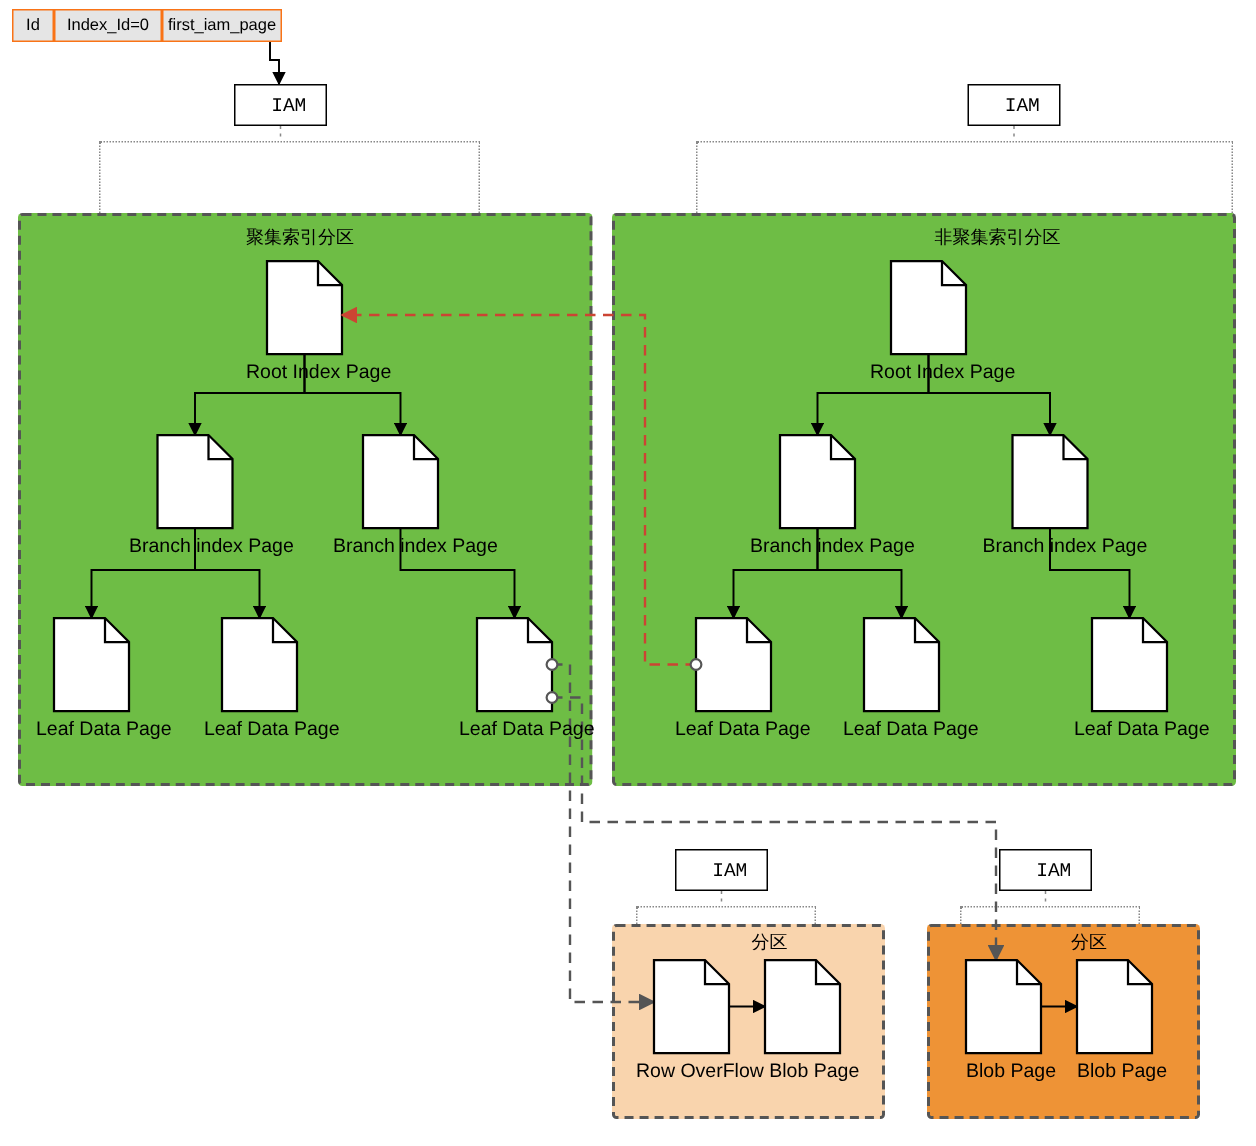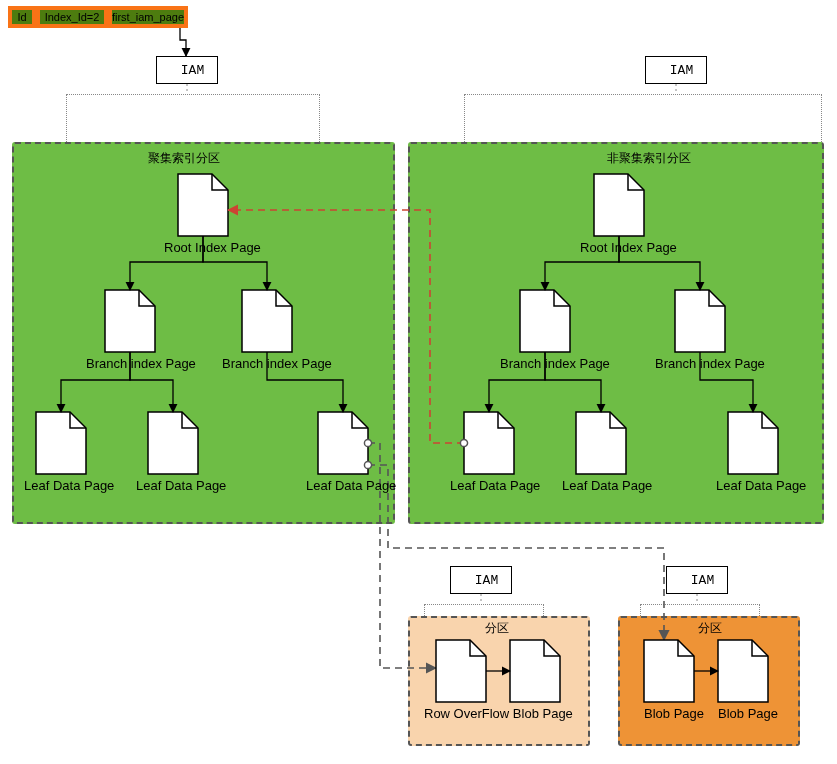--- a/index.html
+++ b/index.html
@@ -20,22 +20,22 @@
     position: absolute;
     border: 1px solid #000;
     background: #fff;
     display: flex;
     align-items: center;
     justify-content: center;
     box-sizing: border-box;
   }
   .table-cell {
     position: absolute;
-    border: 4px solid #f97316;
-    background: #4d7c0f;
+    border: 1px solid #f97316;
+    background: #e5e5e5;
     display: flex;
     align-items: center;
     justify-content: center;
     box-sizing: border-box;
     font-size: 11px;
     padding: 0 4px;
   }
   .iam {
     width: 62px;
     height: 28px;
@@ -56,20 +56,21 @@
   }
   .partition.green { background: #6ebd45; }
   .partition.orange-light { background: #f9d4ad; }
   .partition.orange-dark { background: #ee9336; }
   .title {
     position: absolute;
     font-size: 12px;
     color: #000;
     white-space: nowrap;
     text-align: right;
+    margin-left: 16px;
   }
   .label {
     position: absolute;
     font-size: 13px;
     color: #000;
     white-space: nowrap;
   }
   svg.overlay {
     position: absolute;
     left: 0; top: 0;
@@ -77,21 +78,21 @@
     height: 764px;
     pointer-events: none;
   }
 </style>
 </head>
 <body>
 
 <div class="canvas">
 
   <div class="table-cell" style="left:8px; top:6px; width:28px; height:22px;">Id</div>
-  <div class="table-cell" style="left:36px; top:6px; width:72px; height:22px;">Index_Id=2</div>
+  <div class="table-cell" style="left:36px; top:6px; width:72px; height:22px;">Index_Id=0</div>
   <div class="table-cell" style="left:108px; top:6px; width:80px; height:22px;">first_iam_page</div>
 
   <div class="box iam" style="left:156px; top:56px;">IAM</div>
   <div class="box iam" style="left:645px; top:56px;">IAM</div>
   <div class="box iam" style="left:450px; top:566px;">IAM</div>
   <div class="box iam" style="left:666px; top:566px;">IAM</div>
 
   <div class="dotted-frame" style="left:66px; top:94px; width:254px; height:48px; border-bottom:none;"></div>
   <div class="dotted-frame" style="left:464px; top:94px; width:358px; height:48px; border-bottom:none;"></div>
   <div class="dotted-frame" style="left:424px; top:604px; width:120px; height:26px; border-bottom:none;"></div>

